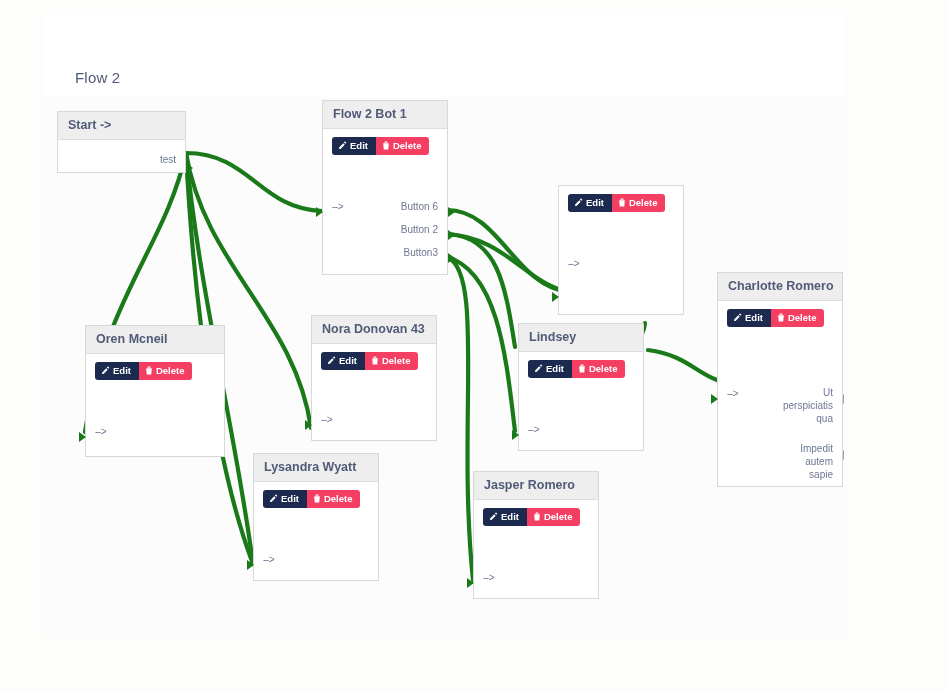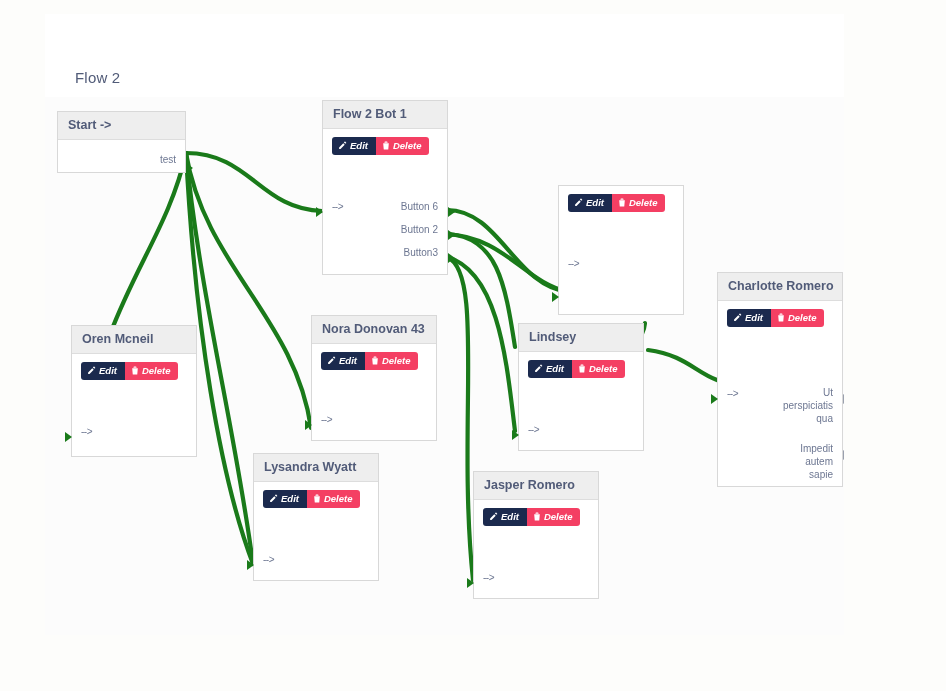--- a/index.html
+++ b/index.html
@@ -47,21 +47,21 @@
     font-size:12.5px;
     font-weight:bold;
     color:#515b78;
     white-space:nowrap;
     overflow:hidden;
   }
   .node-body{
     position:relative;
     padding:8px 9px 8px 9px;
   }
-  .btn-row{display:flex;font-style:italic;}
+  .btn-row{display:flex;}
   .btn{
     font-size:9.5px;
     font-weight:bold;
     color:#ffffff;
     padding:4px 8px 4px 6px;
     display:flex;align-items:center;gap:3px;
     white-space:nowrap;
     line-height:1;
     box-sizing:border-box;
   }
@@ -174,21 +174,21 @@
         <div class="handle-out" style="top:72px;">Button 6</div>
         <div class="handle-out" style="top:95px;">Button 2</div>
         <div class="handle-out" style="top:118px;">Button3</div>
       </div>
       <div class="port" style="left:-7px;top:106px;"></div>
       <div class="port" style="right:-8px;top:106px;"></div>
       <div class="port" style="right:-8px;top:129px;"></div>
       <div class="port" style="right:-8px;top:152px;"></div>
     </div>
 
-    <div class="node" id="node-oren" style="left:26px;top:228px;width:126px;height:132px;">
+    <div class="node" id="node-oren" style="left:40px;top:228px;width:140px;height:132px;">
       <div class="node-header">Oren Mcneil</div>
       <div class="node-body">
         <div class="btn-row">
           <div class="btn btn-edit">
             <span>
               <svg width="9" height="9" viewBox="0 0 16 16">
                   <path fill="#ffffff" d="M2 11.5V14h2.5l7.4-7.4-2.5-2.5L2 11.5zM14.7 4.3c.4-.4.4-1 0-1.4l-1.6-1.6c-.4-.4-1-.4-1.4 0l-1.2 1.2 2.5 2.5 1.7-1.7z"></path>
                 </svg>
             </span>
             <span>Edit</span>

